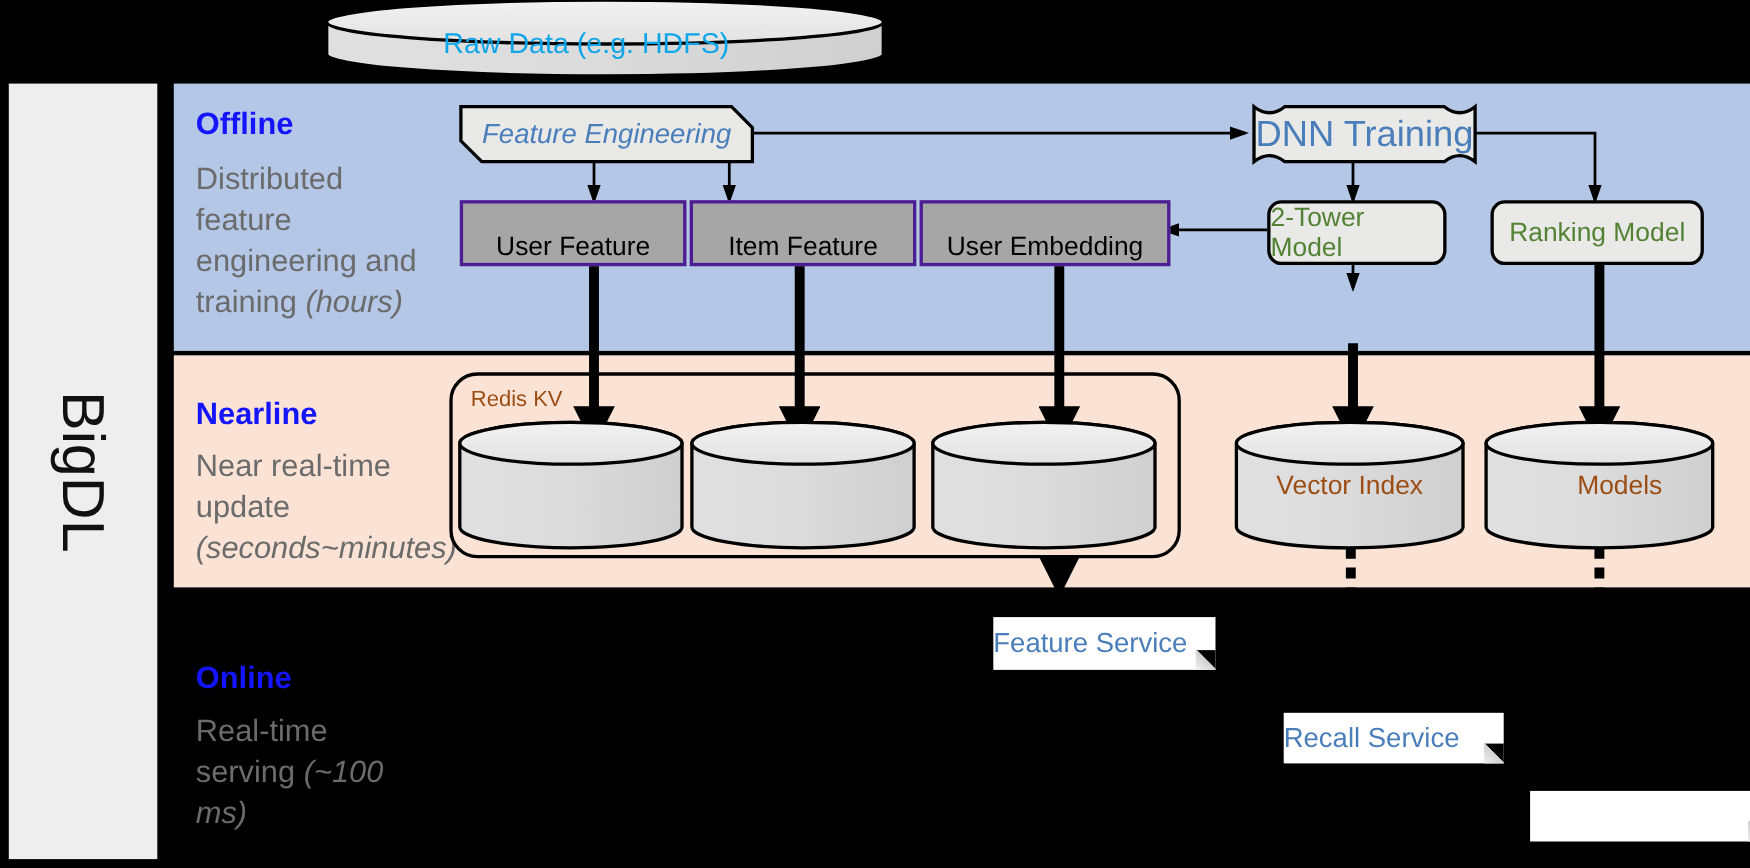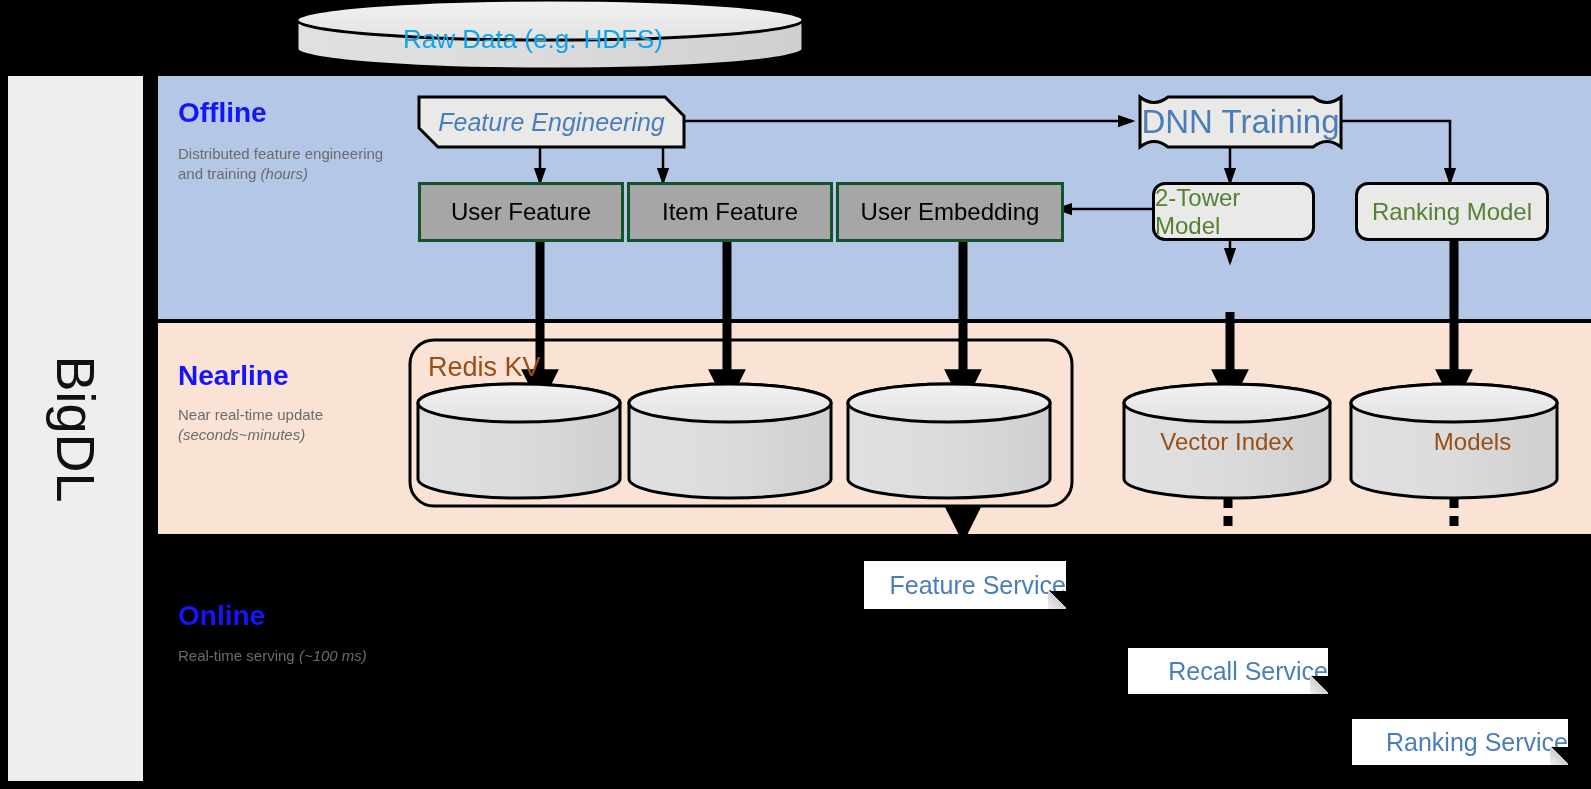--- a/index.html
+++ b/index.html
@@ -16,37 +16,37 @@
   #band-online{top:538px;width:1433px;height:251px;background:#000;}
 
   
   #sidebar{position:absolute;left:8px;top:76px;width:135px;height:705px;
            background:#eeeeee;display:flex;align-items:center;justify-content:center;}
   #sidebar-label{font-size:54px;color:#111;letter-spacing:0px;
         transform:rotate(90deg);white-space:nowrap;font-family:"Liberation Sans",sans-serif;}
 
   
   .stage-title{position:absolute;color:#1414ff;font-size:28px;font-weight:600;}
-  .stage-desc{position:absolute;color:#6b6b6b;font-size:15px;line-height:1.33;width:215px;}
+  .stage-desc{position:absolute;color:#6b6b6b;font-size:28px;line-height:1.33;width:215px;}
   .stage-desc i{font-style:italic;}
 
   
-  .gbox{position:absolute;background:#a6a6a6;border:3px solid #14532d;
-        display:flex;align-items:center;justify-content:center;
+  .gbox{position:absolute;background:#a6a6a6;border:3px solid #4c1d95;
+        display:flex;align-items:flex-end;justify-content:center;
         color:#000;font-size:24px;}
   .lbox{position:absolute;background:#e9e9e7;border:3px solid #000;
         display:flex;align-items:center;justify-content:center;font-size:24px;}
   .lbox.green{color:#548235;}
   .rounded{border-radius:13px;}
-  #redis-label{position:absolute;color:#9c4d14;font-size:27px;}
+  #redis-label{position:absolute;color:#9c4d14;font-size:20px;}
 
   
   .doc{position:absolute;background:#fff;
-       display:flex;align-items:center;justify-content:flex-end;
-       text-align:center;color:#4a7ebb;font-size:25px;line-height:1.2;}
+       display:flex;align-items:center;justify-content:flex-start;
+       text-align:center;color:#4a7ebb;font-size:25px;line-height:1.2;margin-left:39px;}
   .doc .fold{position:absolute;right:0;bottom:0;width:18px;height:18px;
        background:linear-gradient(225deg,#000 0%,#000 46%,#cfcfcf 47%,#f2f2f2 100%);}
   #recommender-service{font-size:27px;}
   #recommender-service .fold{width:28px;height:28px;}
   svg.overlay{position:absolute;left:0;top:0;width:1591px;height:789px;pointer-events:none;}
 </style>
 </head>
 <body>
 
 <div id="stage">
@@ -179,17 +179,16 @@
     <span>Feature Service</span>
     <span class="fold"></span>
   </div>
 
   <div class="doc" style="left:1128px;top:648px;width:200px;height:46px;">
     <span>Recall Service</span>
     <span class="fold"></span>
   </div>
 
   <div class="doc" style="left:1352px;top:719px;width:216px;height:46px;">
-    <span>Ranking Service</span>
     <span class="fold"></span>
   </div>
 
 </div>
 
 </body></html>

